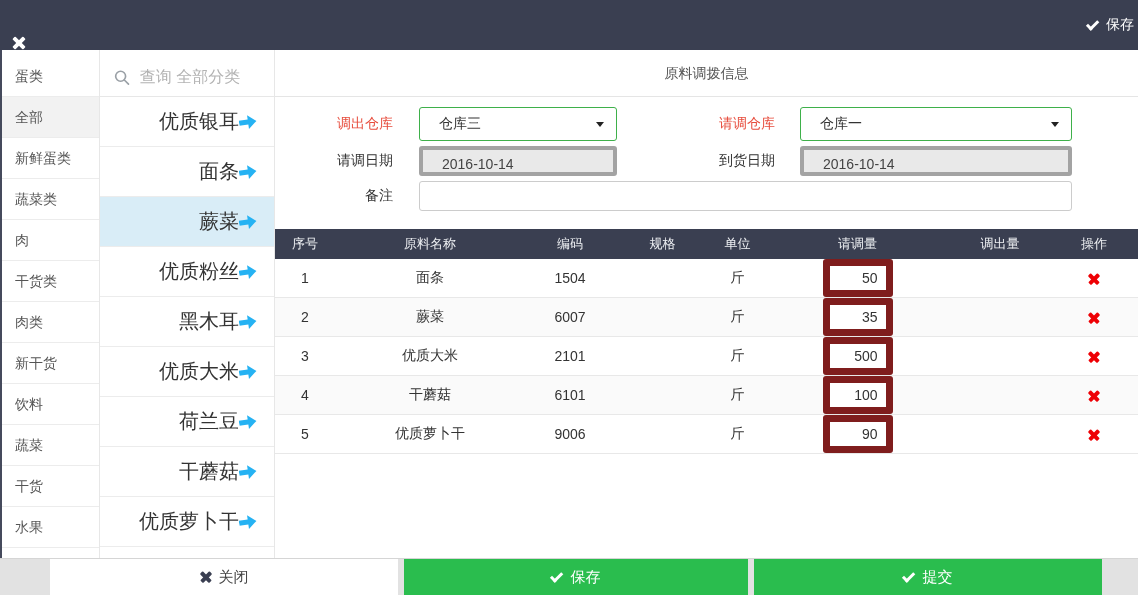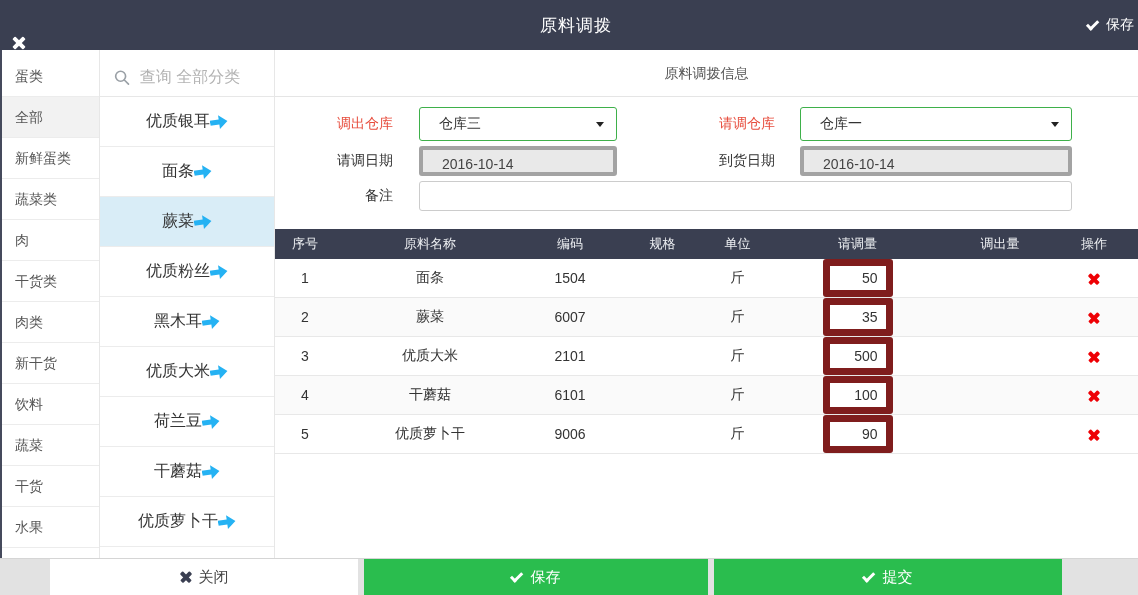--- a/index.html
+++ b/index.html
@@ -53,22 +53,22 @@
   .mat-search {
     height:47px; border-bottom:1px solid #e7e7e7; display:flex; align-items:center;
     padding:8px 10px 0 14px; gap:10px;
   }
   .mat-search input {
     border:none; outline:none; width:100%; font-size:16px; color:#555; background:transparent;
     font-family:inherit;
   }
   .mat-search input::placeholder { color:#b3b3b3; }
   .mat-item {
-    height:50px; display:flex; align-items:center; justify-content:center;
-    padding:0 16px 0 17px; font-size:16px; color:#333; border-bottom:1px solid #ececec;
+    height:50px; display:flex; align-items:center; justify-content:flex-end;
+    padding:0 16px 0 17px; font-size:20px; color:#333; border-bottom:1px solid #ececec;
     cursor:pointer; background:#fff;
   }
   .mat-item.selected { background:#d9edf7; }
   .arrow-svg { flex:0 0 auto; }
   
   .main { flex:1; display:flex; flex-direction:column; overflow:hidden; }
   .panel-title {
     height:47px; line-height:47px; text-align:center; font-size:14px; color:#555;
     border-bottom:1px solid #e5e5e5;
   }
@@ -122,34 +122,33 @@
     position:absolute; left:0; right:0; bottom:0; height:37px; background:#e2e2e2;
     border-top:1px solid #d5d5d5; display:flex;
   }
   .foot-spacer-l { width:50px; }
   .foot-spacer-r { flex:1; }
   .foot-gap { width:6px; }
   .foot-btn {
     display:flex; align-items:center; justify-content:center; gap:7px;
     font-size:15px; cursor:pointer; height:100%;
   }
-  .btn-close { width:308px; background:#fff; color:#444; }
+  .btn-close { width:348px; background:#fff; color:#444; }
   .btn-close .x-icon { color:#3a3f51; }
   .btn-green { background:#2abd4e; color:#fff; }
   .btn-save { width:344px; }
   .btn-submit { width:348px; }
 </style>
 </head>
 <body>
 
 <div class="app">
 
   <div class="topbar">
     <span class="x-icon topbar-close"></span>
-    <div class="topbar-title">原料调拨</div>
     <div class="topbar-save">
       <span class="check-icon"></span>
       <span>保存</span>
     </div>
   </div>
 
   <div class="body">
 
     <div class="cat-sidebar">
 

